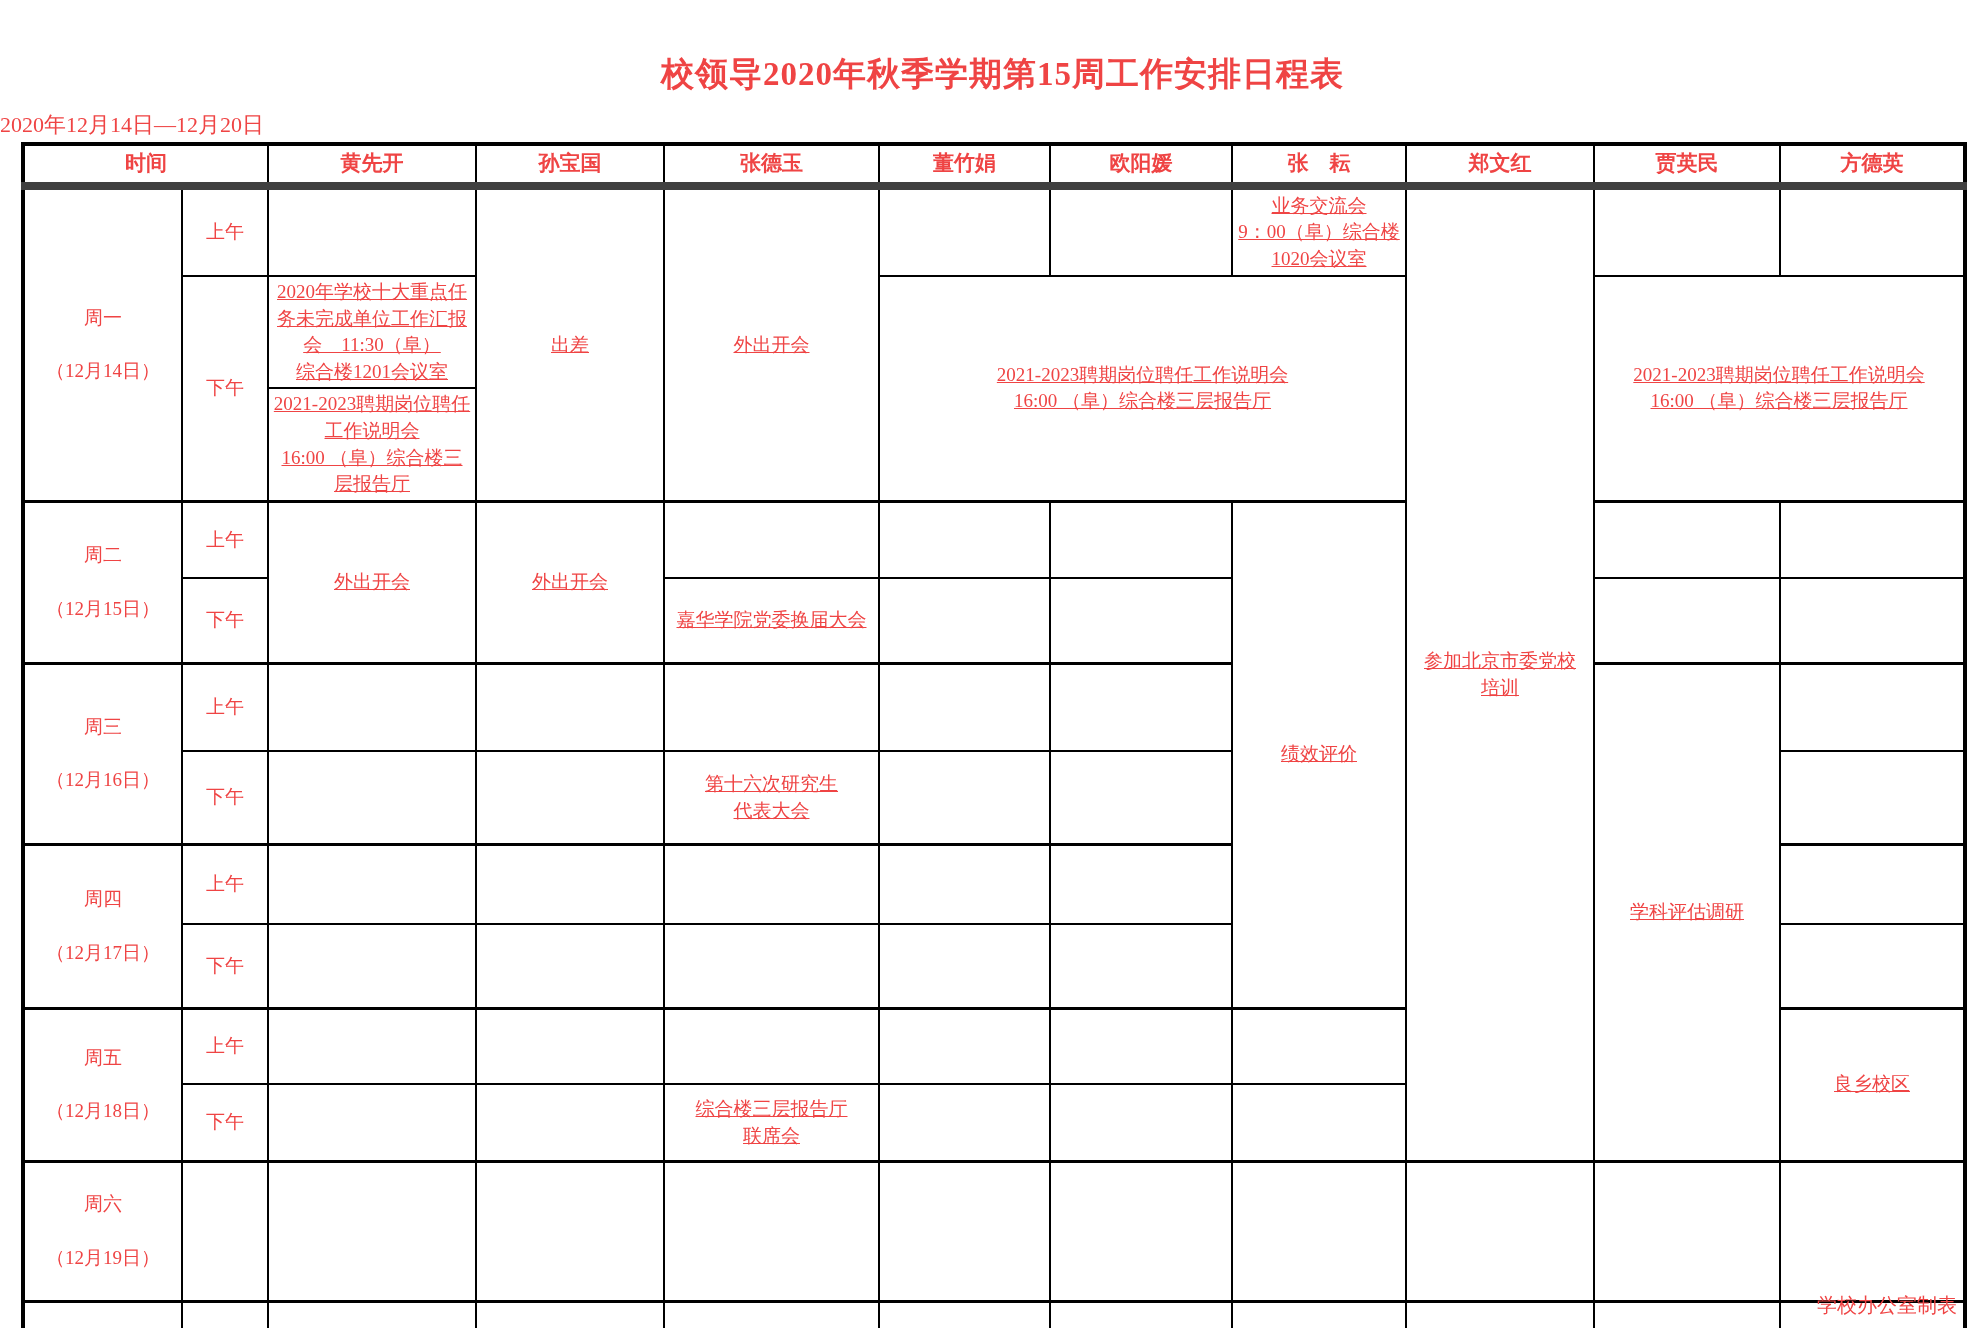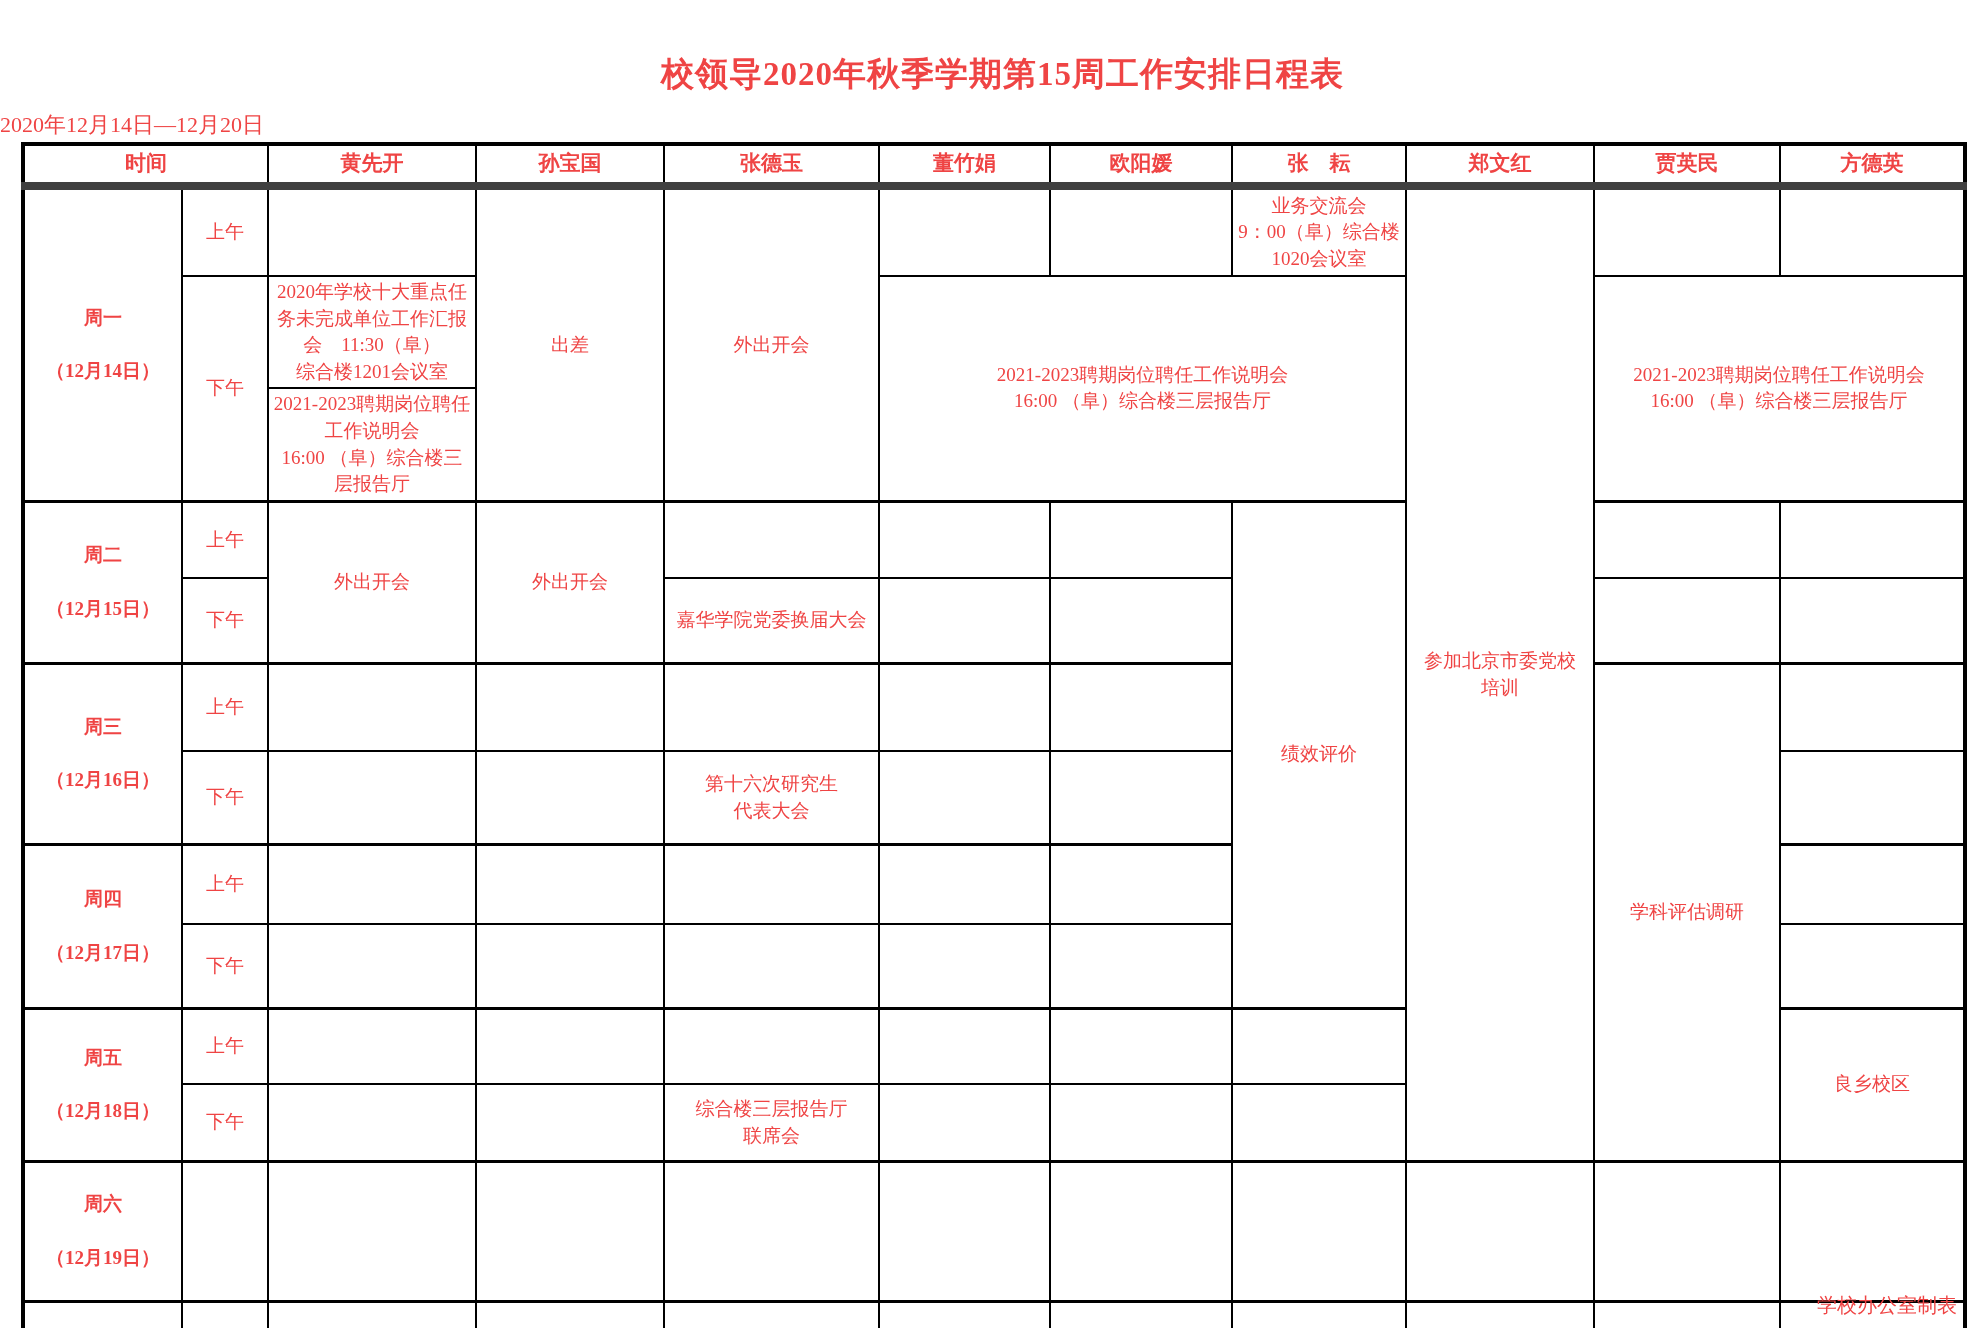--- a/index.html
+++ b/index.html
@@ -33,23 +33,23 @@
     font-size:19px;line-height:1.4;
     white-space:pre-line;
     overflow:hidden;
   }
   table.sched th{
     font-size:21px;font-weight:bold;
     border-bottom:8px solid #404040;
     padding:2px 2px;
   }
   tr.day-start > td{border-top:3px solid #000;}
-  td.day{font-weight:bold;font-size:20px;line-height:1.35;}
+  td.day{font-weight:normal;font-size:20px;line-height:1.35;}
   td.ampm{font-size:20px;}
-  td.ev{font-size:19px;}
+  td.ev{font-size:19px;text-decoration:underline;}
   .footer-note{
     position:absolute;top:1292px;right:48px;
     font-size:20px;font-weight:normal;
   }
 </style>
 </head>
 <body>
 
 <div id="page">
 

